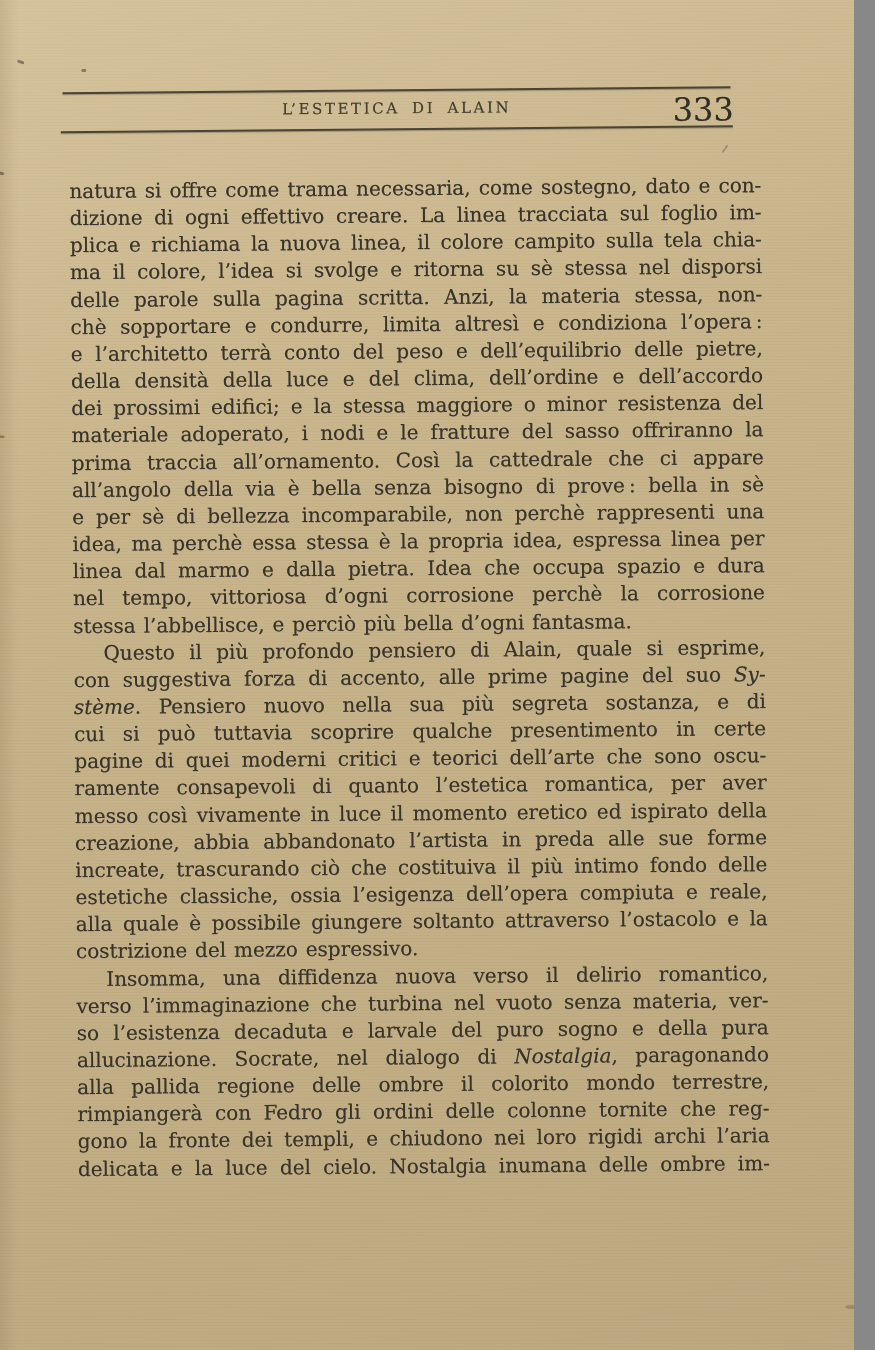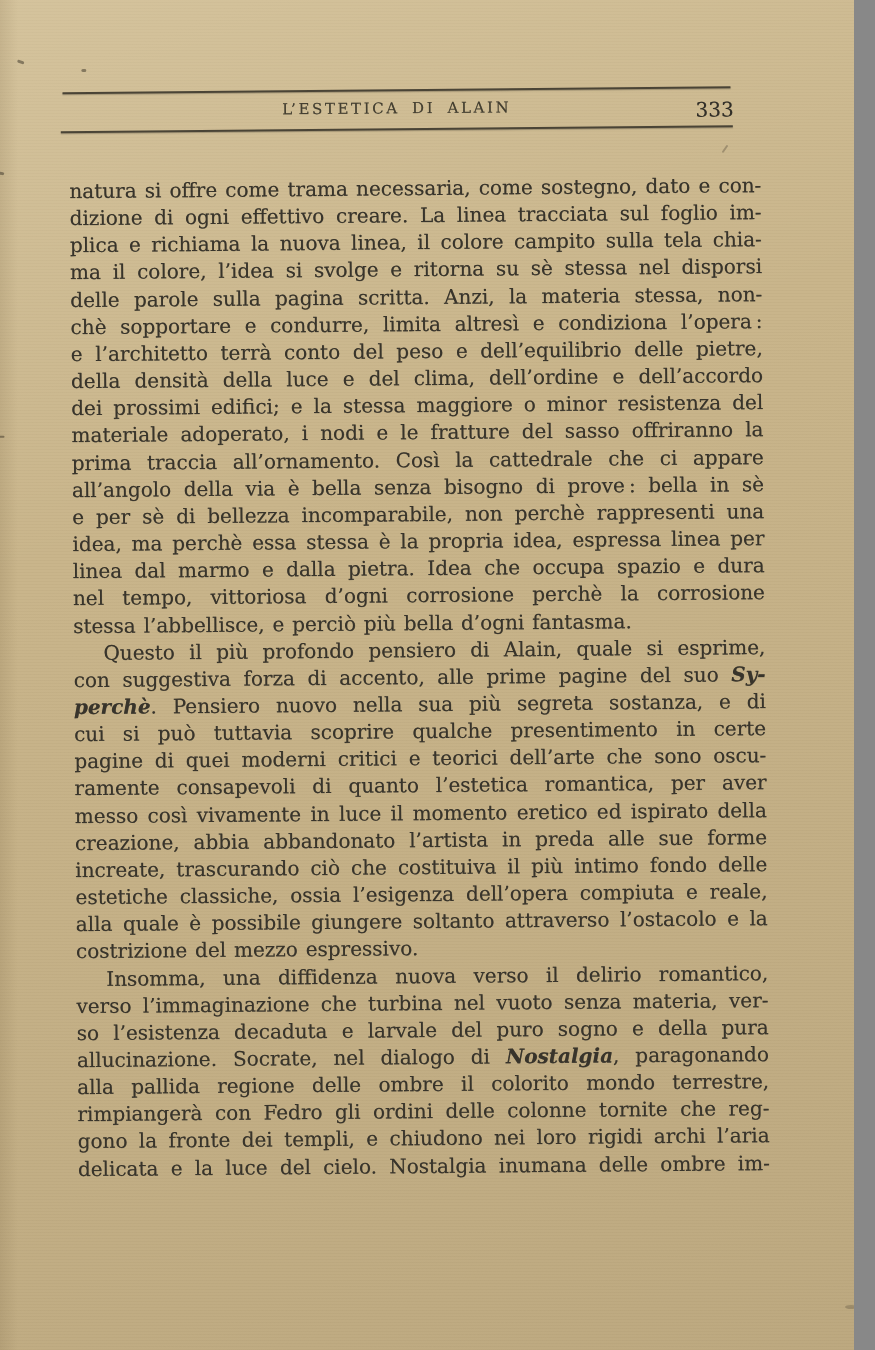--- a/index.html
+++ b/index.html
@@ -15,32 +15,32 @@
   .scan { position:absolute; inset:0; transform:rotate(-0.5deg); transform-origin:50% 45%; }
   .rule { position:absolute; height:2px; background:var(--rule,#4a4436); box-shadow:0 1px 1px rgba(74,68,54,0.35); }
   .rule-top { left:67px; top:89px; width:668px; }
   .rule-bottom { left:65px; top:128px; width:672px; }
   .header-title {
     position:absolute; left:67px; top:99px; width:668px; text-align:center;
     font-size:15px; letter-spacing:2.6px; word-spacing:5px; color:#443f31;
     text-shadow:0.2px 0.2px 0.5px rgba(68,63,49,0.55);
   }
   .page-number {
-    position:absolute; left:660px; top:100px; width:78px; text-align:right;
-    font-size:20px; color:#322f28; text-shadow:0.2px 0.2px 0.5px rgba(50,47,40,0.5);
+    position:absolute; left:660px; top:93px; width:78px; text-align:right;
+    font-size:32px; color:#322f28; text-shadow:0.2px 0.2px 0.5px rgba(50,47,40,0.5);
   }
   .body-text {
     position:absolute; left:73px; top:175px; width:692px;
     font-size:20px; line-height:27.15px; word-spacing:1.5px;
     color:var(--ink,#38342b); text-shadow:0.2px 0.2px 0.6px rgba(56,52,43,0.55);
   }
   .line { text-align:justify; text-align-last:justify; white-space:normal; }
   .line.short { text-align:left; text-align-last:left; }
   .line.indent { text-indent:30px; }
-  .it { font-style:italic;font-weight:bold; }
+  .it { font-style:italic; }
   .speck { position:absolute; background:rgba(70,62,48,0.55); border-radius:2px; }
 </style>
 </head>
 <body>
 
 <div class="page">
   <div class="scan">
 
     <div class="rule rule-top"></div>
 
@@ -63,21 +63,21 @@
         <div class="line"><span class="">materiale adoperato, i nodi e le fratture del sasso offriranno la</span></div>
         <div class="line"><span class="">prima traccia all’ornamento. Così la cattedrale che ci appare</span></div>
         <div class="line"><span class="">all’angolo della via è bella senza bisogno di prove : bella in sè</span></div>
         <div class="line"><span class="">e per sè di bellezza incomparabile, non perchè rappresenti una</span></div>
         <div class="line"><span class="">idea, ma perchè essa stessa è la propria idea, espressa linea per</span></div>
         <div class="line"><span class="">linea dal marmo e dalla pietra. Idea che occupa spazio e dura</span></div>
         <div class="line"><span class="">nel tempo, vittoriosa d’ogni corrosione perchè la corrosione</span></div>
         <div class="line short"><span class="">stessa l’abbellisce, e perciò più bella d’ogni fantasma.</span></div>
         <div class="line indent"><span class="">Questo il più profondo pensiero di Alain, quale si esprime,</span></div>
         <div class="line"><span class="">con suggestiva forza di accento, alle prime pagine del suo </span><span class="it">Sy-</span></div>
-        <div class="line"><span class="it">perchè</span><span class="">. Pensiero nuovo nella sua più segreta sostanza, e di</span></div>
+        <div class="line"><span class="it">stème</span><span class="">. Pensiero nuovo nella sua più segreta sostanza, e di</span></div>
         <div class="line"><span class="">cui si può tuttavia scoprire qualche presentimento in certe</span></div>
         <div class="line"><span class="">pagine di quei moderni critici e teorici dell’arte che sono oscu-</span></div>
         <div class="line"><span class="">ramente consapevoli di quanto l’estetica romantica, per aver</span></div>
         <div class="line"><span class="">messo così vivamente in luce il momento eretico ed ispirato della</span></div>
         <div class="line"><span class="">creazione, abbia abbandonato l’artista in preda alle sue forme</span></div>
         <div class="line"><span class="">increate, trascurando ciò che costituiva il più intimo fondo delle</span></div>
         <div class="line"><span class="">estetiche classiche, ossia l’esigenza dell’opera compiuta e reale,</span></div>
         <div class="line"><span class="">alla quale è possibile giungere soltanto attraverso l’ostacolo e la</span></div>
         <div class="line short"><span class="">costrizione del mezzo espressivo.</span></div>
         <div class="line indent"><span class="">Insomma, una diffidenza nuova verso il delirio romantico,</span></div>

